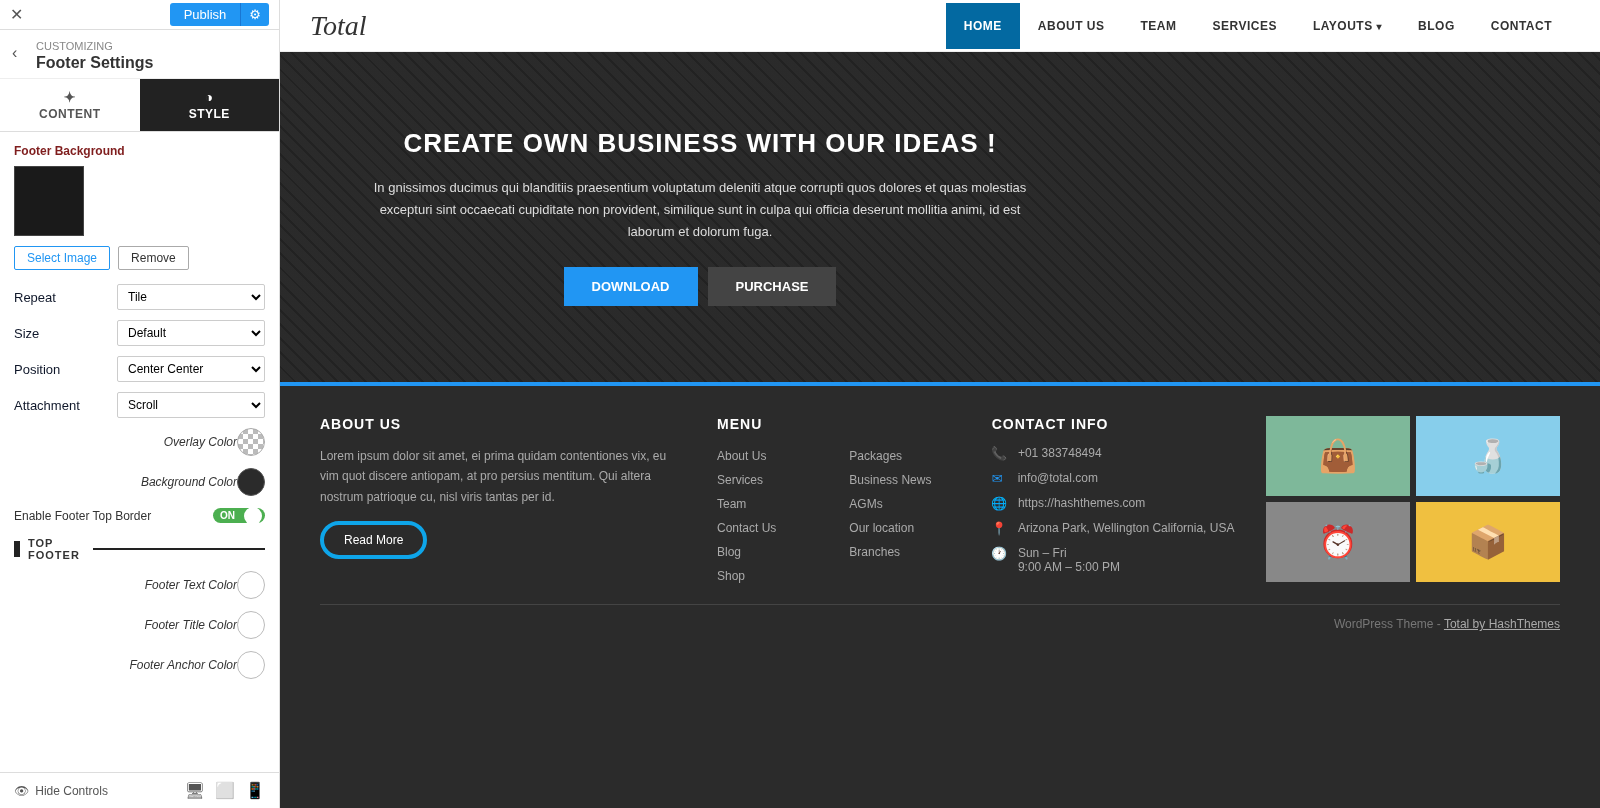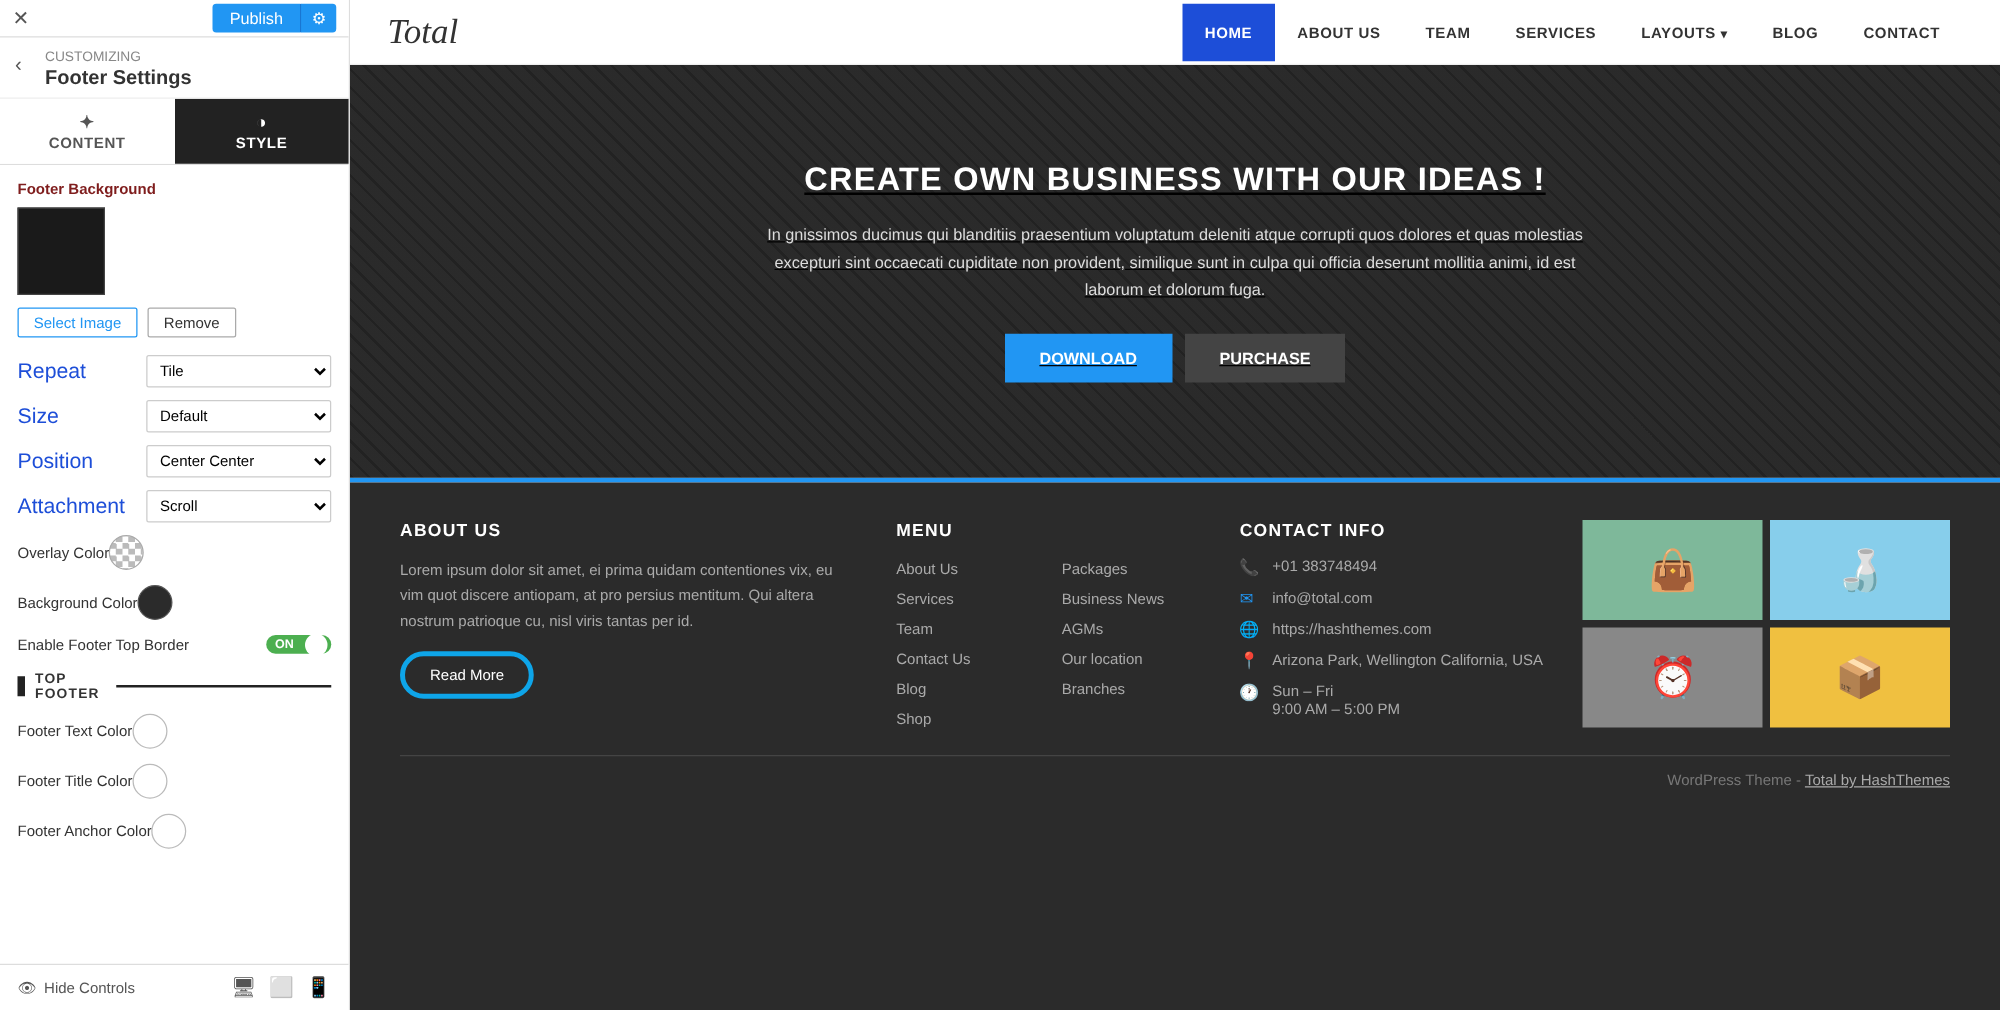--- a/index.html
+++ b/index.html
@@ -155,39 +155,40 @@
       color: #2196f3;
     }
 
     .field-row {
       display: flex;
       align-items: center;
       justify-content: space-between;
       margin-bottom: 10px;
     }
     .field-label {
-      font-size: 17px;
-      color: #1d4ed8;
+      font-size: 13px;
+      color: #0f172a;
     }
     .field-select {
       width: 148px;
       font-size: 12px;
       padding: 4px 6px;
       border: 1px solid #ccc;
       border-radius: 2px;
       background: #fff;
       cursor: pointer;
     }
 
     
     .color-row {
       display: flex;
       align-items: center;
-      justify-content: flex-start;
+      justify-content: flex-end;
       margin-bottom: 12px;
+      font-style: italic;
     }
     .color-label {
       font-size: 12px;
       color: #333;
     }
     .color-circle {
       width: 28px;
       height: 28px;
       border-radius: 50%;
       border: 1px solid #ccc;
@@ -327,38 +328,37 @@
       display: block;
       padding: 16px 18px;
       text-decoration: none;
       font-size: 12px;
       font-weight: bold;
       color: #333;
       text-transform: uppercase;
       letter-spacing: 0.5px;
     }
     .nav-links li.active a {
-      background: #1d4ed8;
+      background: #0369a1;
       color: #fff;
     }
     .nav-links li a .dropdown-arrow { font-size: 10px; }
 
     
     .hero {
       background: linear-gradient(rgba(0,0,0,0.55), rgba(0,0,0,0.55)), #555;
       height: 330px;
       display: flex;
       flex-direction: column;
-      align-items: center;
+      align-items: flex-start;
       justify-content: center;
       text-align: center;
       padding: 20px 80px;
       position: relative;
       overflow: hidden;
-      text-decoration: underline;
     }
     .hero-bg-img {
       position: absolute;
       inset: 0;
       background: linear-gradient(rgba(0,0,0,0.5), rgba(0,0,0,0.5)),
         repeating-linear-gradient(45deg, #444 0, #444 2px, #555 2px, #555 10px);
       z-index: 0;
     }
     .hero-content { position: relative; z-index: 1; }
     .hero h1 {

